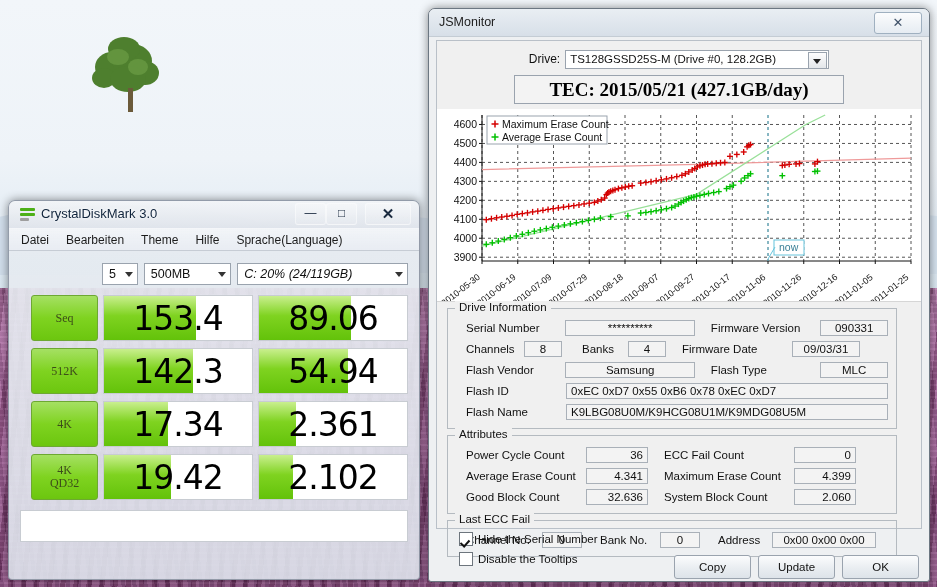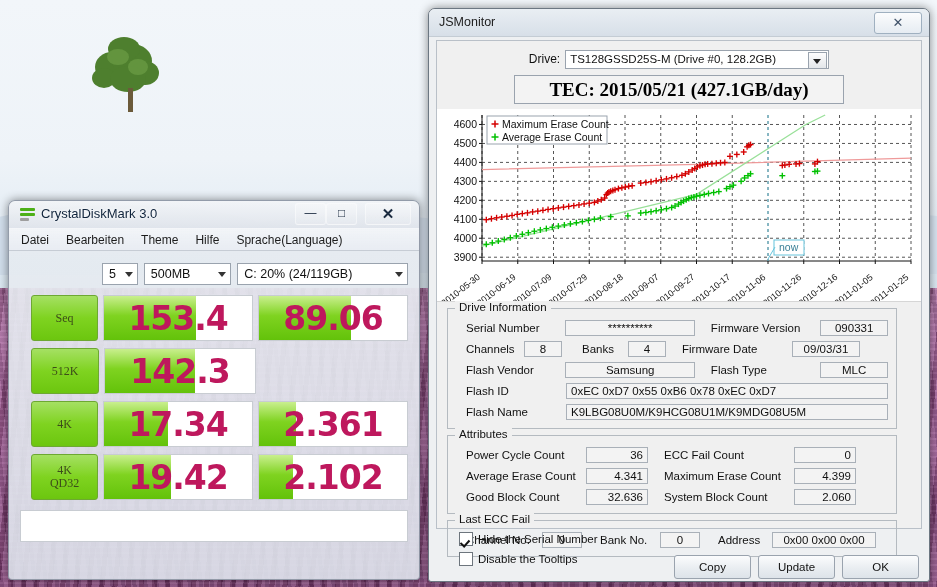--- a/index.html
+++ b/index.html
@@ -57,42 +57,42 @@
     padding-left:12px;display:flex;align-items:center;gap:17px;}
   #cdm-menu span{font-size:12px;color:#1d1d1d;}
   #cdm-body{padding:10px 11px 0 11px;}
   #cdm-row1{display:flex;align-items:center;gap:6px;height:26px;margin-left:82px;}
   .combo{background:#fff;border:1px solid #9aa3ae;height:22px;display:flex;align-items:center;
     font-size:12.5px;color:#111;padding-left:6px;position:relative;box-sizing:border-box;}
   .combo .arw{position:absolute;right:4px;top:8px;width:0;height:0;
     border-left:4px solid transparent;border-right:4px solid transparent;border-top:5px solid #333;}
   #c-runs{width:36px;}
   #c-size{width:88px;}
-  #c-drive{width:172px;}
+  #c-drive{width:172px;font-style:italic;}
   #allbtn{position:absolute;left:22px;top:52px;width:66px;height:44px;
     border:1px solid #6da832;border-radius:3px;
     background:linear-gradient(to bottom,#a5e063,#7fd320 50%,#6cc60f);
     color:#3a4a16;font-size:14px;font-style:italic;display:flex;align-items:center;justify-content:center;
     font-family:"Liberation Serif",serif;}
   #hdr{display:flex;margin-left:82px;margin-top:2px;}
   #hdr div{font-size:17px;font-weight:bold;color:#111;text-align:center;}
   #hdr .h1c{width:150px;}
   #hdr .h2c{width:150px;margin-left:10px;}
   .res-row{display:flex;align-items:center;margin-top:5px;height:48px;}
   .rlbl{width:66px;height:44px;margin-left:11px;border:1px solid #6da832;border-radius:3px;
     background:linear-gradient(to bottom,#a5e063,#7fd320 50%,#6cc60f);
     color:#3d4d1a;font-size:12px;display:flex;flex-direction:column;align-items:center;justify-content:center;
     font-family:"Liberation Serif",serif;line-height:13px;}
   .val{width:150px;height:44px;margin-left:5px;border:1px solid #c8ccd2;background:#fff;
     position:relative;overflow:hidden;}
   .val .fill{position:absolute;left:0;top:0;bottom:0;
     background:linear-gradient(to bottom,#c9ef8e,#7fd320 45%,#63c20a);}
   .val .num{position:absolute;left:0;right:0;top:0;bottom:0;
     display:flex;align-items:center;justify-content:center;
-    font-size:33px;font-weight:bold;color:#be185d;letter-spacing:-1px;
+    font-size:33px;font-weight:normal;color:#000000;letter-spacing:-1px;
     font-family:"DejaVu Sans",sans-serif;}
   #cdm-foot{margin:9px 11px 0 11px;height:30px;border:1px solid #c8ccd2;background:#fff;}
   
   #jsm{left:428px;top:8px;width:500px;height:572px;
     background:#eef0f2;border:1px solid #6c7782;border-radius:7px 7px 3px 3px;
     box-shadow:0 0 10px rgba(0,0,0,.45);}
   #jsm-title{height:27px;position:relative;
     background:linear-gradient(to bottom,#e9eef3,#dfe6ed 55%,#d7dfe8);
     border-radius:6px 6px 0 0;border-bottom:1px solid #c4ccd4;}
   #jsm-title .tt{position:absolute;left:10px;top:6px;font-size:12.5px;color:#1d1d1d;}
@@ -213,20 +213,24 @@
             <div class="num">89.06</div>
           </div>
         </div>
         <div class="res-row">
           <div class="rlbl">
             <span>512K</span>
           </div>
           <div class="val">
             <div class="fill" style="width:60%"></div>
             <div class="num">142.3</div>
+          </div>
+          <div class="val">
+            <div class="fill" style="width:60%"></div>
+            <div class="num">54.94</div>
           </div>
         </div>
         <div class="res-row">
           <div class="rlbl">
             <span>4K</span>
           </div>
           <div class="val">
             <div class="fill" style="width:43%"></div>
             <div class="num">17.34</div>
           </div>

